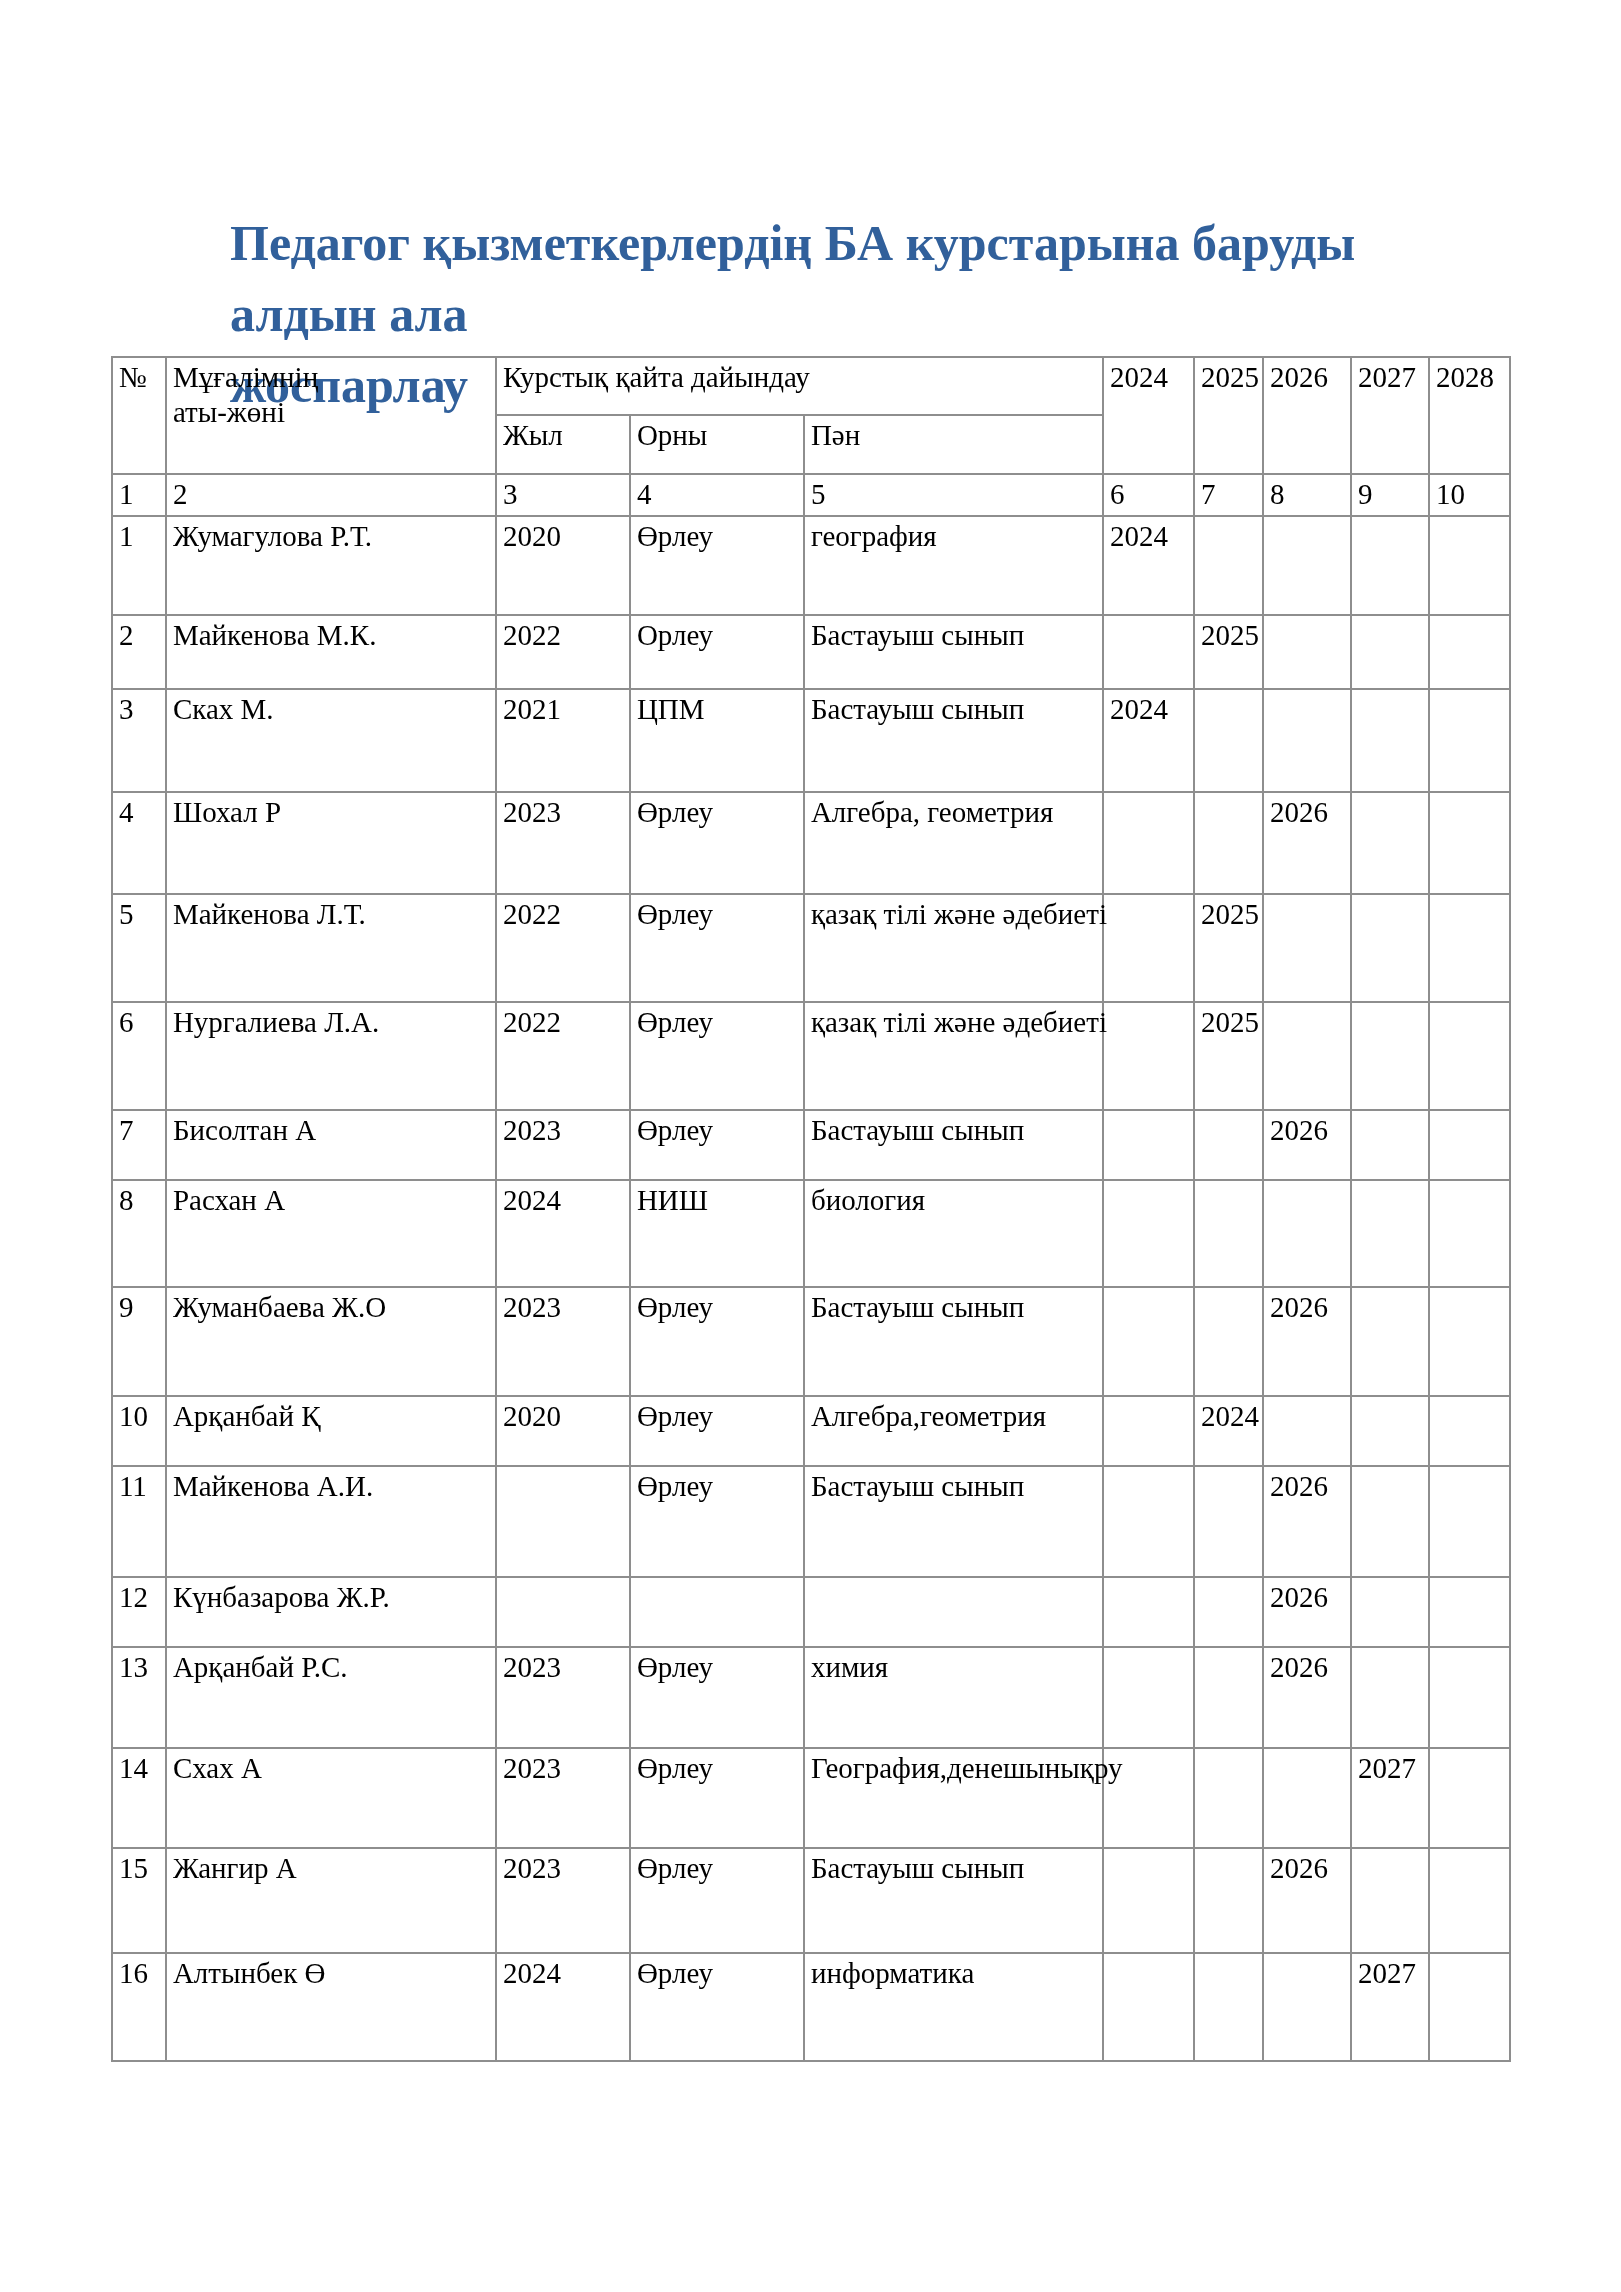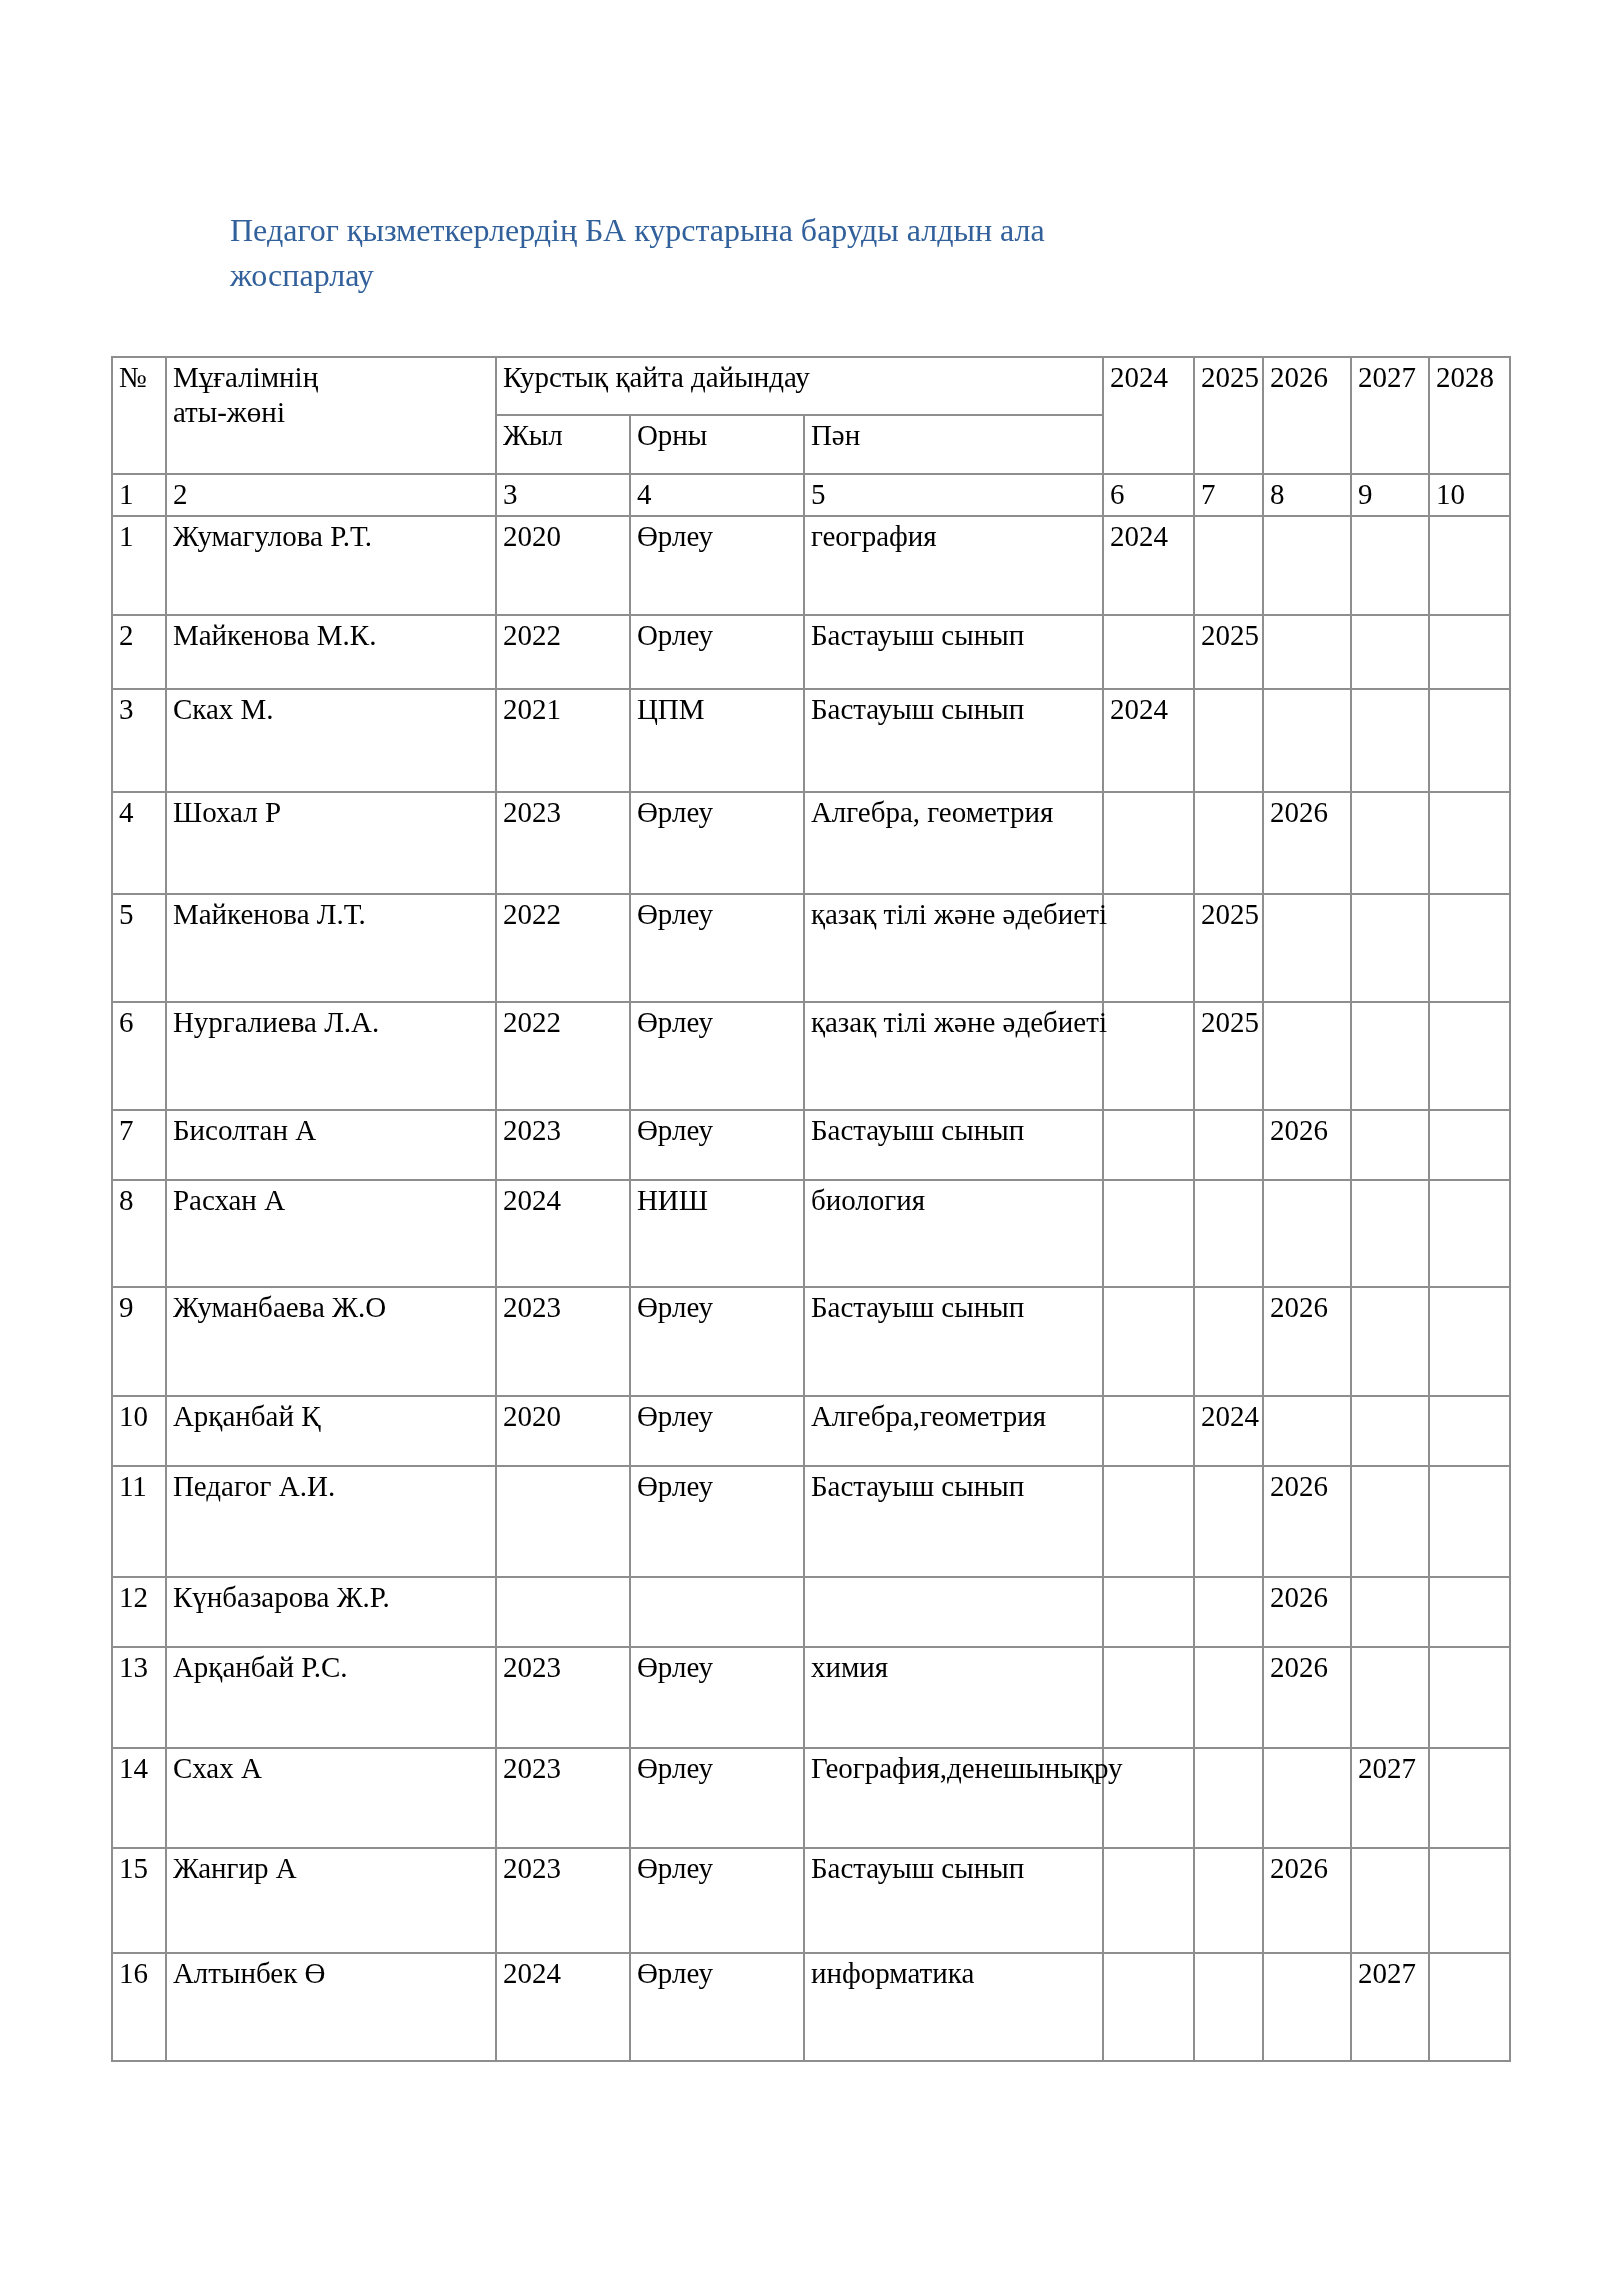--- a/index.html
+++ b/index.html
@@ -10,22 +10,22 @@
     background: #ffffff;
     font-family: "Liberation Serif", "DejaVu Serif", serif;
     color: #000000;
     overflow: hidden;
   }
   .doc-title {
     position: absolute;
     left: 230px;
     top: 208px;
     width: 1245px;
-    font-size: 32px;
-    font-weight: normal;
+    font-size: 50px;
+    font-weight: bold;
     line-height: 1.42;
     color: #31609B;
   }
   .plan-table {
     position: absolute;
     left: 111px;
     top: 356px;
     width: 1400px;
     border-collapse: collapse;
     table-layout: fixed;
@@ -233,21 +233,21 @@
     <td>Өрлеу</td>
     <td class="nowrap">Алгебра,геометрия</td>
     <td></td>
     <td>2024</td>
     <td></td>
     <td></td>
     <td></td>
   </tr>
         <tr>
     <td>11</td>
-    <td>Педагог А.И.</td>
+    <td>Майкенова А.И.</td>
     <td></td>
     <td>Өрлеу</td>
     <td class="nowrap">Бастауыш сынып</td>
     <td></td>
     <td></td>
     <td>2026</td>
     <td></td>
     <td></td>
   </tr>
         <tr>

